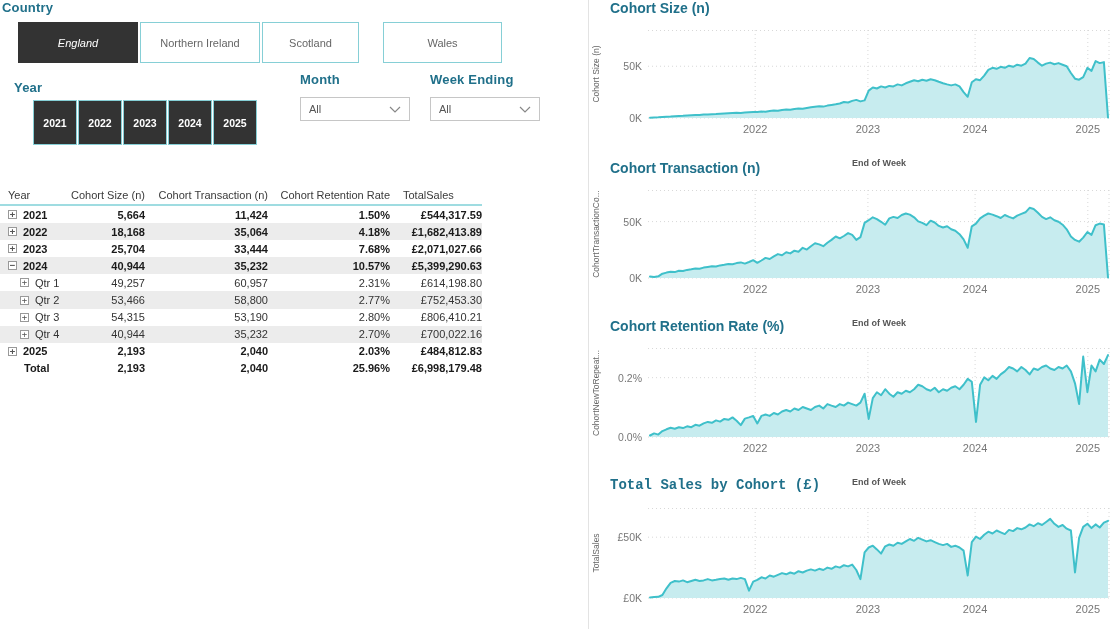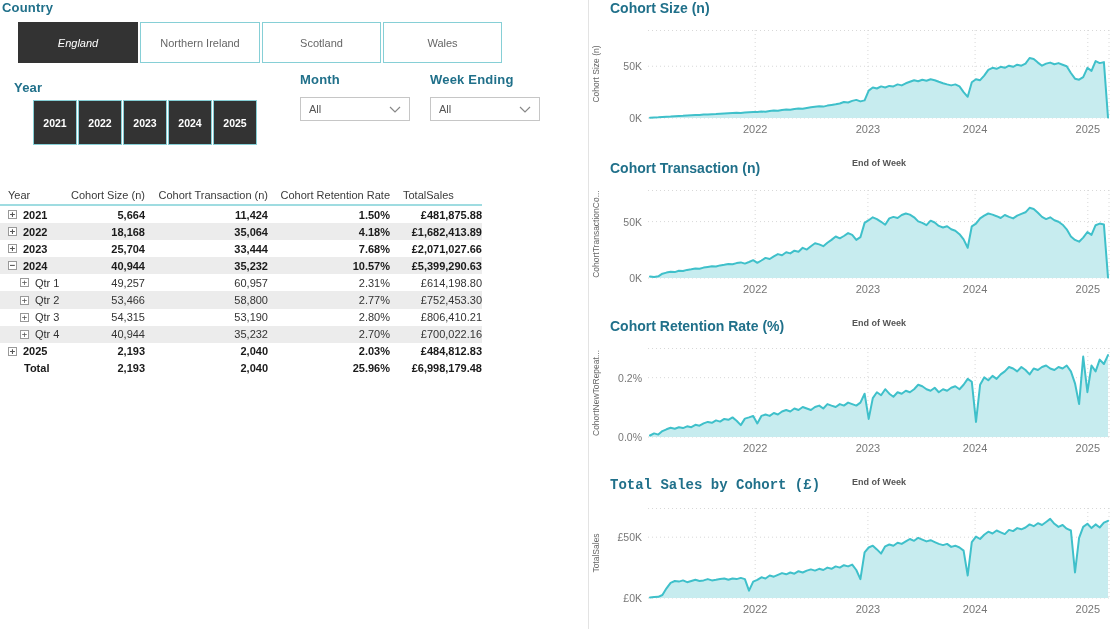--- a/index.html
+++ b/index.html
@@ -61,21 +61,21 @@
 </style>
 </head>
 <body>
 
 <div class="abs" style="left:0;top:0;width:588px;height:629px;">
 
   <div class="abs slicer-label" style="left:2px;top:0px;">Country</div>
   <div id="country-buttons">
       <div class="country-btn selected" style="left: 18px; width: 120px; font-style: italic;">England</div>
       <div class="country-btn" style="left: 140px; width: 120px;">Northern Ireland</div>
-      <div class="country-btn" style="left: 262px; width: 119px;">Scotland</div>
+      <div class="country-btn" style="left: 262px; width: 97px;">Scotland</div>
       <div class="country-btn" style="left: 383px; width: 119px;">Wales</div>
     </div>
 
   <div class="abs slicer-label" style="left:14px;top:80px;">Year</div>
   <div id="year-buttons">
       <div class="year-btn" style="left: 33px;">2021</div>
       <div class="year-btn" style="left: 78px;">2022</div>
       <div class="year-btn" style="left: 123px;">2023</div>
       <div class="year-btn" style="left: 168px;">2024</div>
       <div class="year-btn" style="left: 213px;">2025</div>
@@ -107,21 +107,21 @@
     </div>
     <div id="table-body">
         <div class="tbl-row bold">
           <div class="cell-label">
             <span class="expander">+</span>
             <span>2021</span>
           </div>
           <div class="cell-r">5,664</div>
           <div class="cell-r">11,424</div>
           <div class="cell-r">1.50%</div>
-          <div class="cell-r">£481,875.88</div>
+          <div class="cell-r">£544,317.59</div>
         </div>
         <div class="tbl-row bold shade">
           <div class="cell-label">
             <span class="expander">+</span>
             <span>2022</span>
           </div>
           <div class="cell-r">18,168</div>
           <div class="cell-r">35,064</div>
           <div class="cell-r">4.18%</div>
           <div class="cell-r">£1,682,413.89</div>

